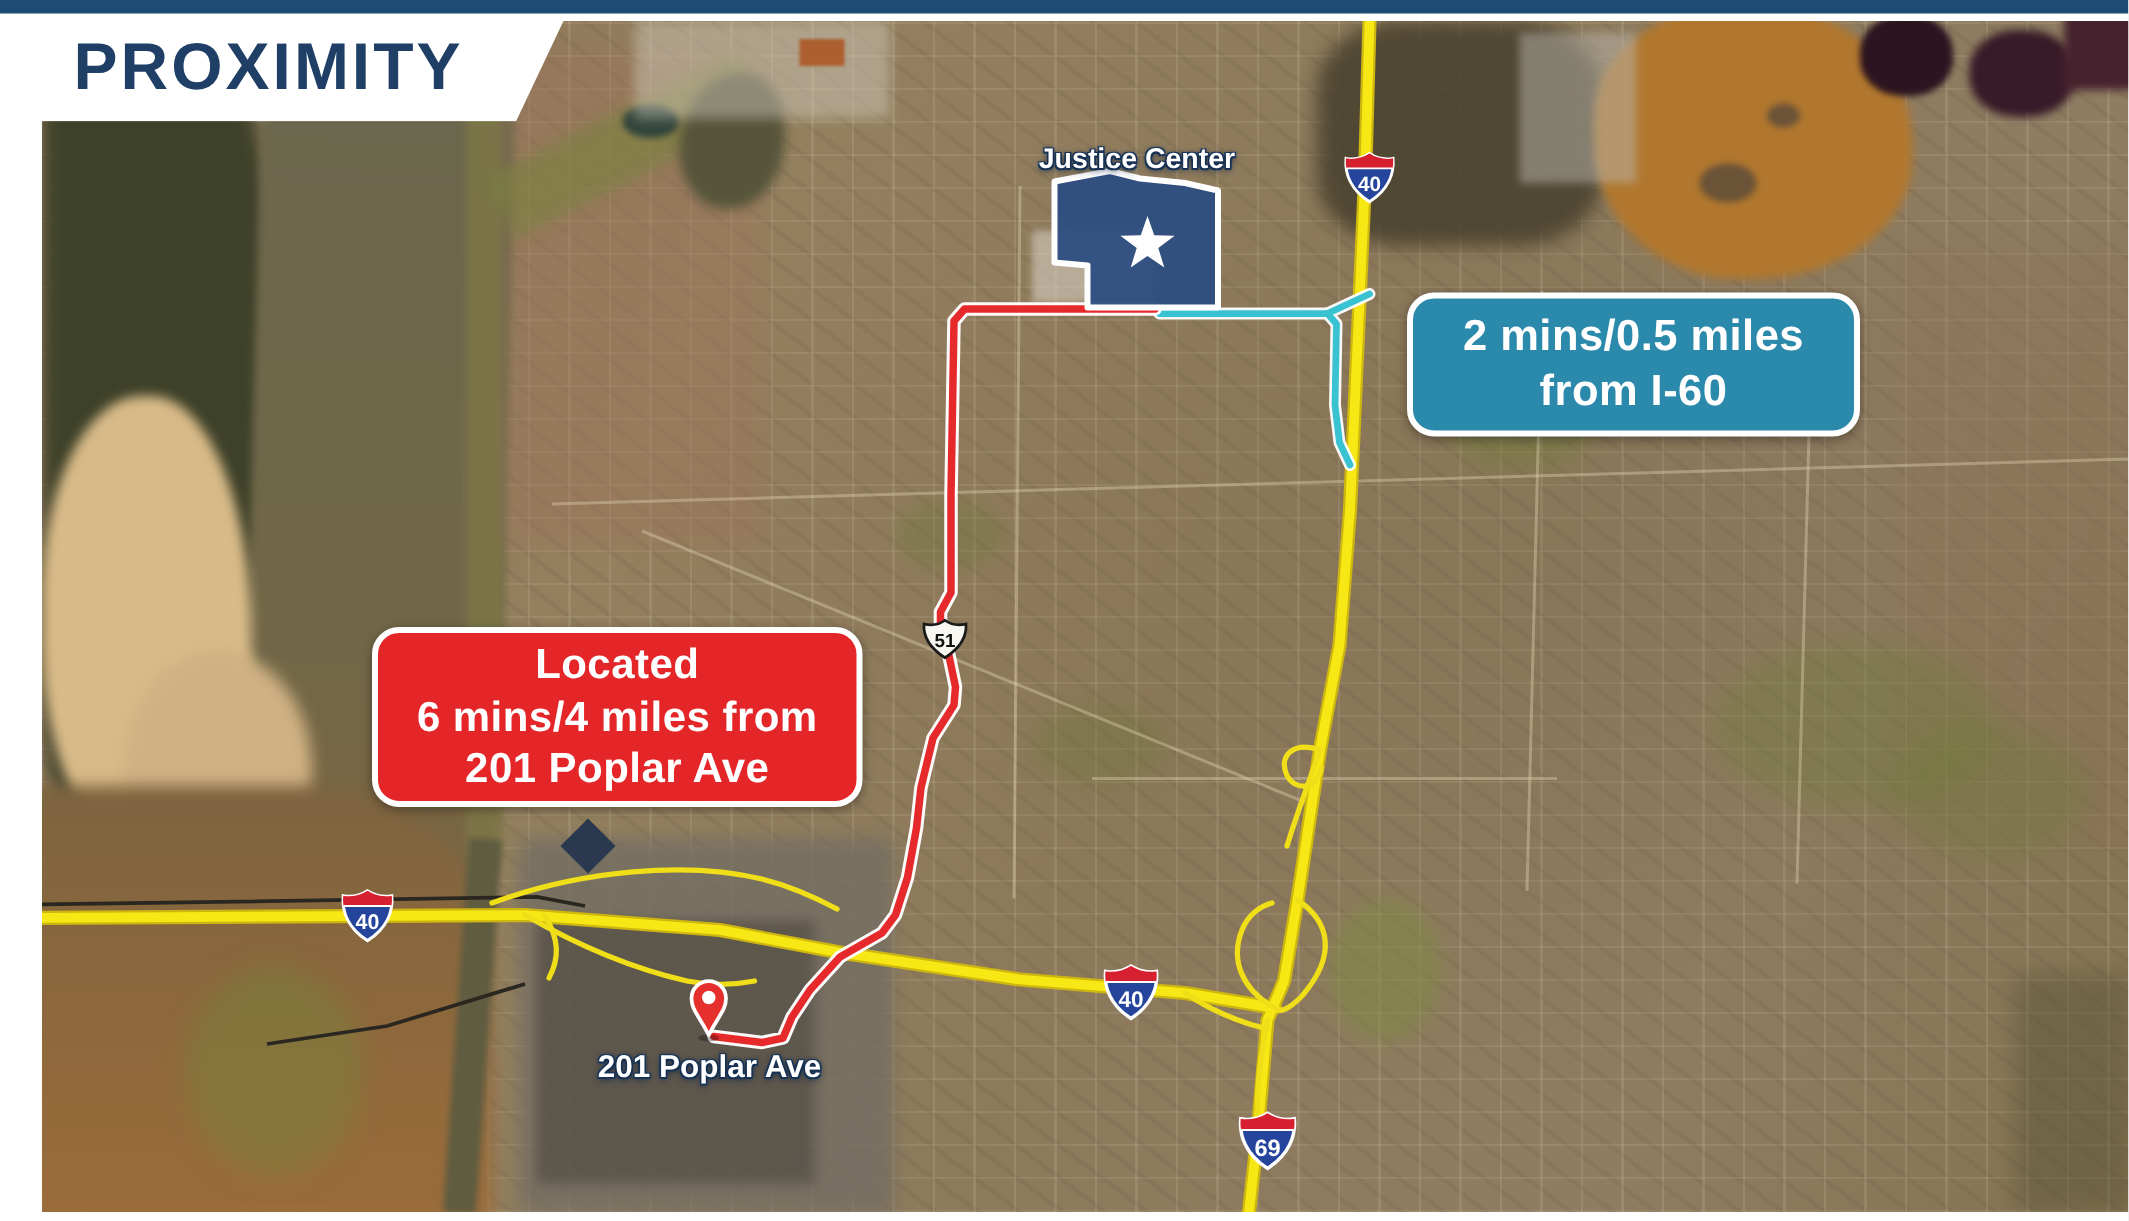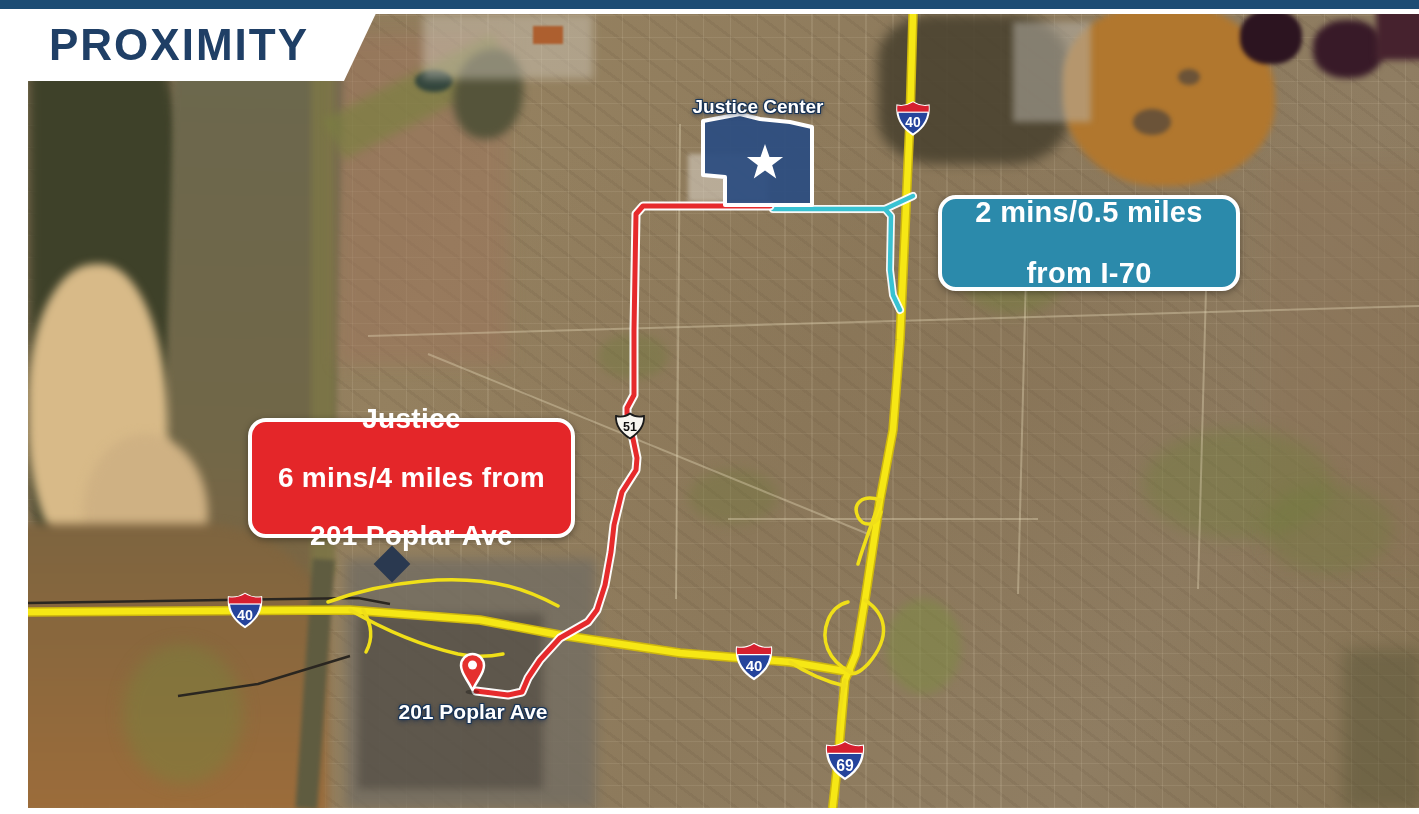--- a/index.html
+++ b/index.html
@@ -59,21 +59,21 @@
   
   .map-label{position:absolute;color:#fff;font-weight:700;text-align:center;
      text-shadow:0 0 3px rgba(22,44,76,.95),0 2px 5px rgba(22,44,76,.85),
        1px 1px 0 #1c3c60,-1px 1px 0 #1c3c60,1px -1px 0 #1c3c60,-1px -1px 0 #1c3c60;}
   .justice-label{left:600px;top:54px;width:260px;font-size:19px;line-height:1.17;margin-top:28px;}
   .poplar-label{left:345px;top:686px;width:200px;font-size:21px;}
   
   .callout{position:absolute;border:4px solid #ffffff;border-radius:18px;box-sizing:border-box;
      display:flex;flex-direction:column;align-items:center;justify-content:center;
      color:#fff;font-weight:700;text-align:center;letter-spacing:.3px;
-     box-shadow:0 2px 7px rgba(0,0,0,.35);gap:24px;}
+     box-shadow:0 2px 7px rgba(0,0,0,.35);}
   .callout-i40{left:910px;top:181px;width:302px;height:96px;background:#2b8aab;font-size:29px;line-height:1.28;}
   .callout-poplar{left:220px;top:404px;width:327px;height:120px;background:#e42629;font-size:28px;line-height:1.24;}
 </style>
 </head>
 <body>
 
 <div class="page">
 
   <div class="map">
 
@@ -208,24 +208,24 @@
       </g>
     </svg>
 
     <div class="map-label justice-label">
       <div>Justice Center</div>
     </div>
     <div class="map-label poplar-label">201 Poplar Ave</div>
 
     <div class="callout callout-i40">
       <div>2 mins/0.5 miles</div>
-      <div>from I-70</div>
+      <div>from I-60</div>
     </div>
     <div class="callout callout-poplar">
-      <div>Justice</div>
+      <div>Located</div>
       <div>6 mins/4 miles from</div>
       <div>201 Poplar Ave</div>
     </div>
   </div>
 
   <div class="title-band">
     <h1>PROXIMITY</h1>
   </div>
   <div class="topbar"></div>
 

